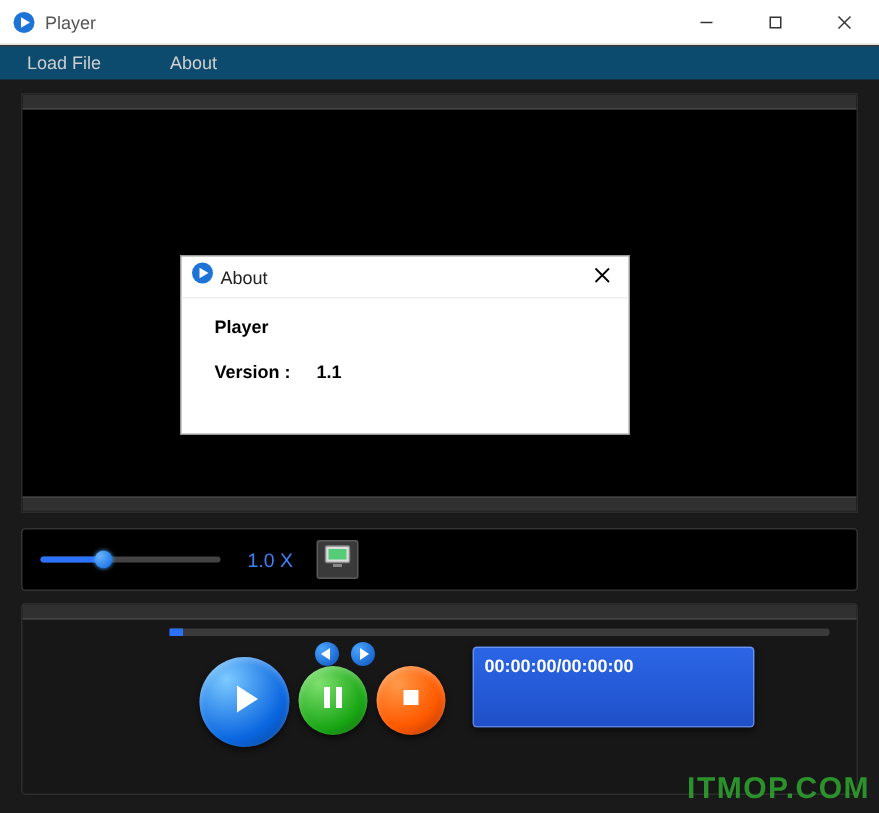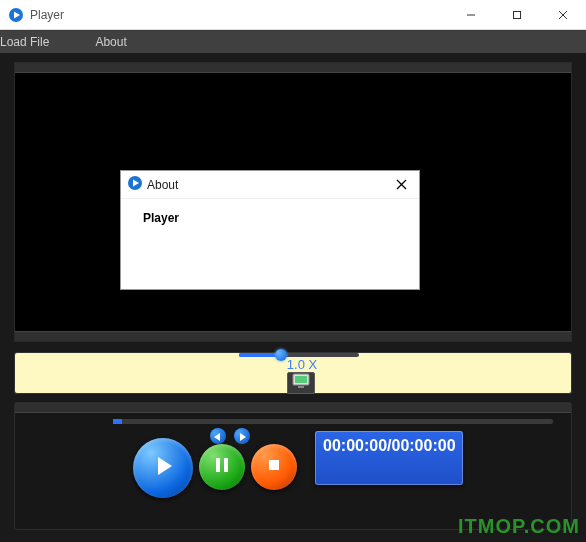--- a/index.html
+++ b/index.html
@@ -7,33 +7,33 @@
 
   
   .titlebar { height: 30px; background: #fff; display: flex; align-items: center; border-bottom: 1px solid #ddd; }
   .titlebar .app-icon { width: 16px; height: 16px; margin-left: 8px; }
   .titlebar .title { font-size: 12px; color: #555; margin-left: 6px; flex: 1; }
   .titlebar .win-controls { display: flex; height: 100%; }
   .titlebar .win-btn { width: 46px; display: flex; align-items: center; justify-content: center; font-size: 10px; color: #333; }
   .win-btn svg { stroke: #333; }
 
   
-  .menubar { height: 24px; background: #404040; border-top: 1px solid #3a3a3a; border-bottom: 1px solid #1a1a1a; display: flex; align-items: center; padding-left: 0; }
+  .menubar { height: 24px; background: #0c4a6e; border-top: 1px solid #3a3a3a; border-bottom: 1px solid #1a1a1a; display: flex; align-items: center; padding-left: 18px; }
   .menubar .menu-item { color: #cfcfcf; font-size: 12px; margin-right: 46px; cursor: pointer; }
 
   
   .player-body { position: absolute; top: 54px; left: 0; right: 0; bottom: 0; background: #1a1a1a; }
 
   
   .video-area { position: absolute; top: 8px; left: 14px; right: 14px; height: 280px; background: #000; border: 1px solid #2a2a2a; }
   .video-top-bar { position: absolute; top: 0; left: 0; right: 0; height: 10px; background: #303030; border-bottom: 1px solid #444; }
   .video-bot-bar { position: absolute; bottom: 0; left: 0; right: 0; height: 10px; background: #303030; border-top: 1px solid #444; }
 
   
-  .speed-panel { position: absolute; top: 298px; left: 14px; right: 14px; height: 42px; background: #fef9c3; border: 1px solid #333; border-radius: 3px; display: flex; align-items: center; flex-direction: column; }
+  .speed-panel { position: absolute; top: 298px; left: 14px; right: 14px; height: 42px; background: #000000; border: 1px solid #333; border-radius: 3px; display: flex; align-items: center; }
   .speed-slider-wrap { display: flex; align-items: center; margin-left: 12px; }
   .speed-track { width: 120px; height: 4px; background: #444; border-radius: 2px; position: relative; cursor: pointer; }
   .speed-fill { position: absolute; top: 0; left: 0; height: 100%; background: #2a72ff; border-radius: 2px; width: 35%; }
   .speed-thumb { position: absolute; top: 50%; transform: translate(-50%, -50%); width: 12px; height: 12px; border-radius: 50%; background: radial-gradient(circle at 30% 30%, #6ab4ff, #0a66e0); left: 35%; box-shadow: 0 0 3px #4aa6ff; }
   .speed-label { color: #3b82f6; font-size: 13px; margin-left: 18px; white-space: pre; }
   .export-btn { width: 28px; height: 26px; margin-left: 16px; background: #3a3a3a; border: 1px solid #5a5a5a; border-radius: 2px; display: flex; align-items: center; justify-content: center; cursor: pointer; }
 
   
   .transport-panel { position: absolute; top: 348px; left: 14px; right: 14px; bottom: 12px; background: #171717; border: 1px solid #2c2c2c; border-radius: 3px; }
   .transport-top-bar { height: 10px; background: #303030; border-bottom: 1px solid #444; }
@@ -48,23 +48,23 @@
   .step-btn { width: 16px; height: 16px; border-radius: 50%; background: radial-gradient(circle at 30% 30%, #4aa6ff, #0a4fbd); display: flex; align-items: center; justify-content: center; cursor: pointer; }
 
   
   .big-row { display: flex; align-items: flex-start; gap: 6px; margin-top: 0px; margin-left: 118px; position: relative;}
   .big-btn { width: 46px; height: 46px; border-radius: 50%; display:flex; align-items:center; justify-content:center; cursor:pointer; box-shadow: 0 2px 4px rgba(0,0,0,0.6), inset 0 2px 4px rgba(255,255,255,0.3); }
   .play-btn { width: 60px; height: 60px; margin-top: -6px; background: radial-gradient(circle at 30% 25%, #7ccaff, #0a66e0 65%, #063b85);}
   .pause-btn { background: radial-gradient(circle at 30% 25%, #7ee06f, #19a614 65%, #0c600b);}
   .stop-btn { background: radial-gradient(circle at 30% 25%, #ff9a4a, #ff5a00 60%, #aa3000);}
 
   
-  .time-box { position: absolute; left: 300px; top: 28px; width: 148px; height: 54px; border-radius: 3px;
+  .time-box { position: absolute; left: 300px; top: 28px; width: 188px; height: 54px; border-radius: 3px;
               background: linear-gradient(#2b66e6, #1f4fc8); box-shadow: inset 0 0 0 1px rgba(255,255,255,0.3), 0 2px 4px rgba(0,0,0,0.5);
-              color: #fff; font-size: 16px; font-weight: bold; padding: 6px 8px; }
+              color: #fff; font-size: 12px; font-weight: bold; padding: 6px 8px; }
 
   
   .about-dialog { position: absolute; top: 170px; left: 120px; width: 300px; height: 120px; background: #fff; border: 1px solid #999; box-shadow: 4px 6px 12px rgba(0,0,0,0.5); z-index: 10;}
   .about-titlebar { height: 28px; display: flex; align-items: center; padding: 0 6px; border-bottom: 1px solid #eee;}
   .about-titlebar .title { font-size: 12px; margin-left: 4px; flex:1; color: #222;}
   .about-titlebar .close { width: 24px; text-align: center; cursor:pointer; }
   .about-body { padding: 12px 22px; font-size: 12px; color:#000;}
   .about-body .name { font-weight: bold; margin-bottom: 16px; }
   .about-body .ver-label { font-weight: bold; }
   .about-body .ver-val { font-weight: bold; margin-left: 14px; }
@@ -211,16 +211,20 @@
       <span>
         <svg width="11" height="11" viewBox="0 0 11 11">
             <line x1="1" y1="1" x2="10" y2="10" stroke="#000" stroke-width="1.2"></line>
             <line x1="10" y1="1" x2="1" y2="10" stroke="#000" stroke-width="1.2"></line>
           </svg>
       </span>
     </div>
   </div>
   <div class="about-body">
     <div class="name">Player</div>
+    <div>
+      <span class="ver-label">Version :</span>
+      <span class="ver-val">1.1</span>
+    </div>
   </div>
 </div>
 
 <div class="watermark">ITMOP.COM</div>
 
 </body></html>

